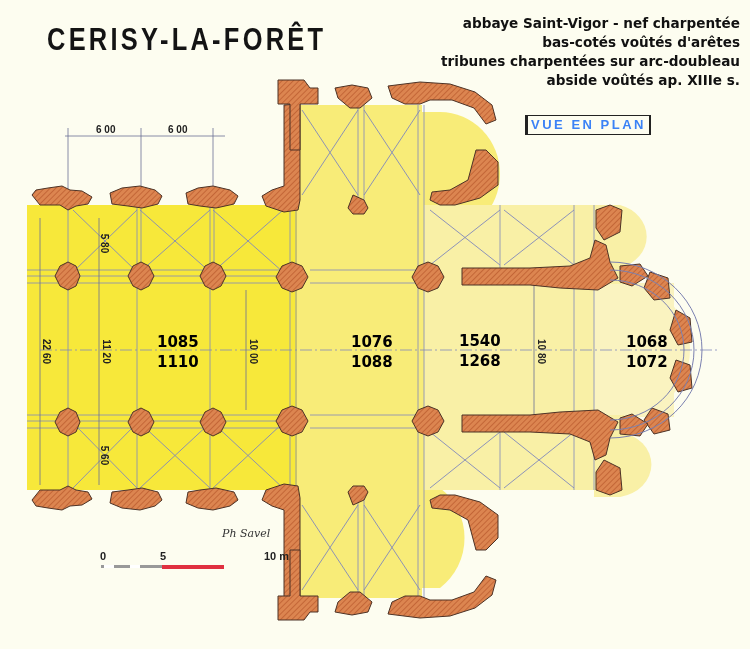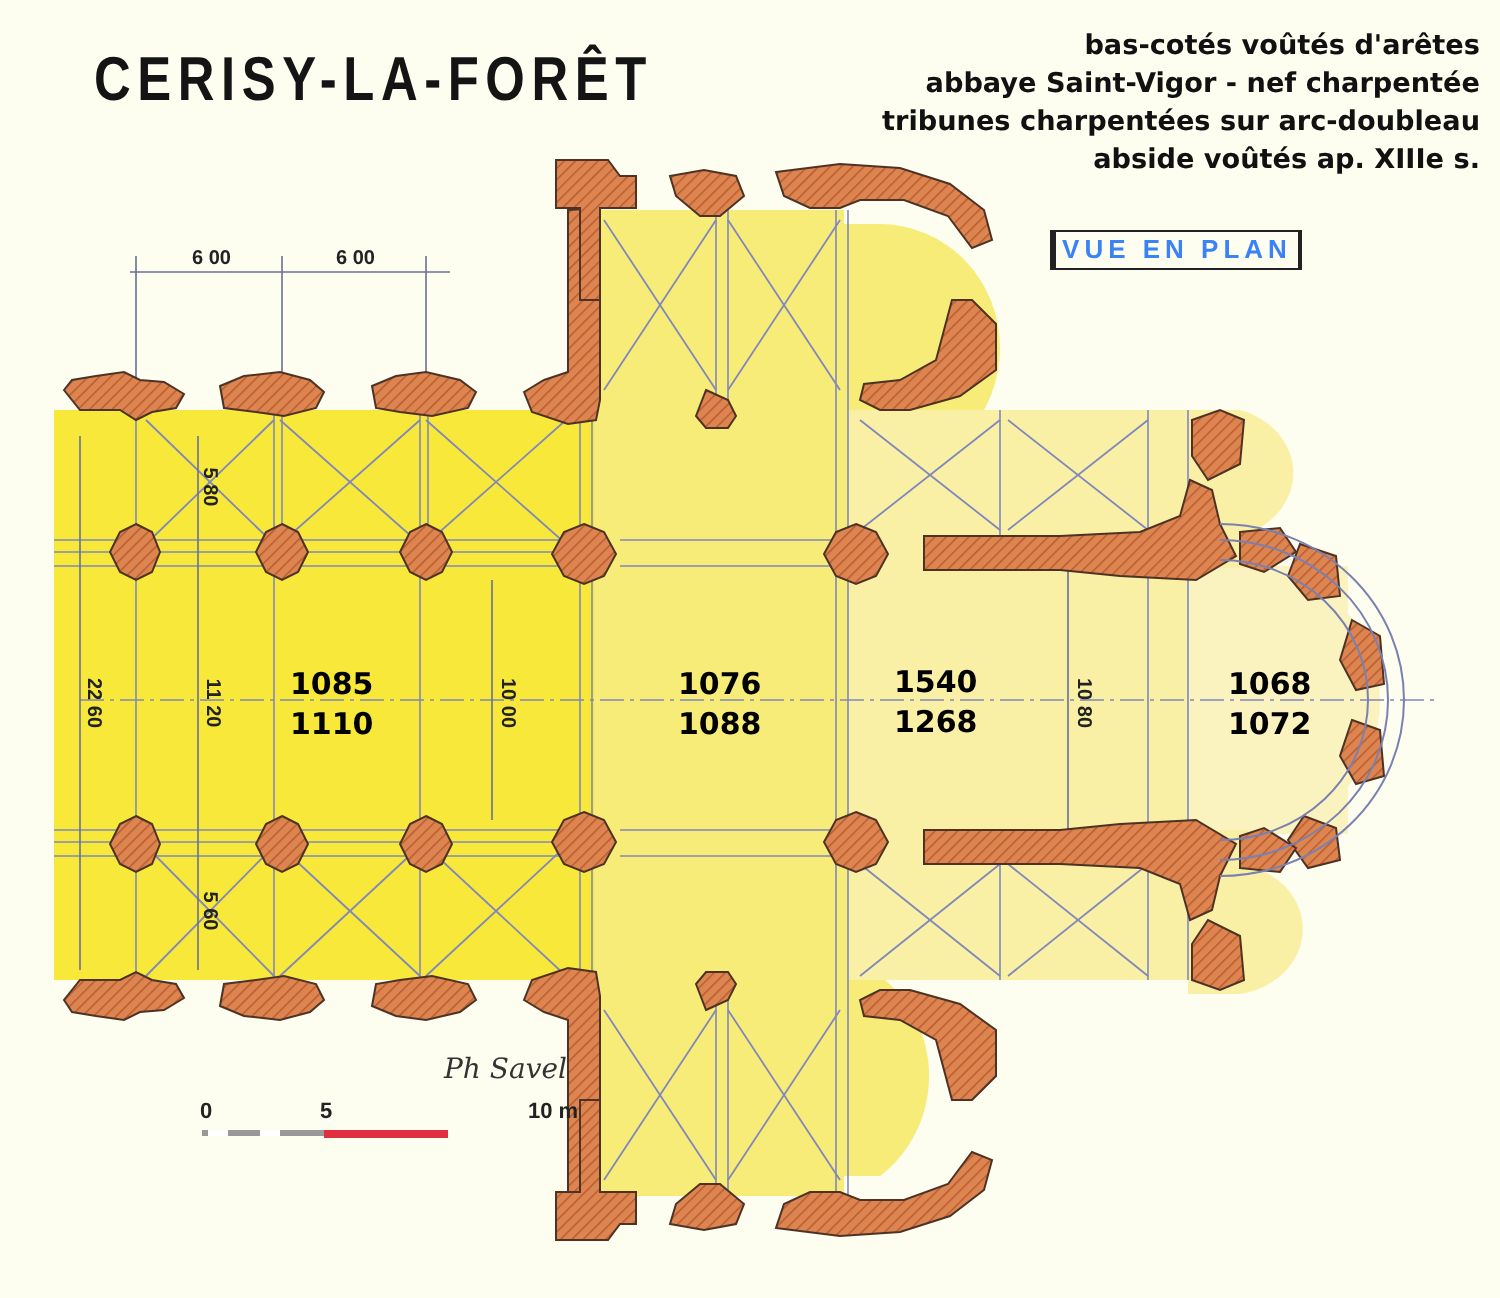--- a/index.html
+++ b/index.html
@@ -1,32 +1,32 @@
 <!DOCTYPE html>
 <html><head>
 <meta charset="utf-8">
 <style>
   html, body { margin:0; padding:0; }
   body { width:750px; height:649px; background:#fdfdf0; position:relative; overflow:hidden; font-family:"DejaVu Sans", sans-serif; }
   .title { position:absolute; left:47px; top:22px; font-family:"Liberation Sans", sans-serif; font-weight:bold; font-size:31px; letter-spacing:4px; color:#141414; transform:scaleX(0.82); transform-origin:left top; }
   .desc { position:absolute; right:10px; top:14px; text-align:right; font-family:"DejaVu Sans", sans-serif; font-weight:bold; font-size:13.6px; line-height:19px; color:#111; }
   .vue { position:absolute; left:525px; top:115px; width:121px; height:18px; border:1.5px solid #222; border-left-width:3px; border-right-width:2px; font-family:"Liberation Sans", sans-serif; font-weight:bold; font-size:13px; letter-spacing:2.5px; text-align:center; line-height:18px; color:#3b82f6; background:#fdfdf0; }
   svg.plan { position:absolute; left:0; top:0; }
-  .date { position:absolute; font-family:"DejaVu Sans", sans-serif; font-weight:bold; font-size:15px; line-height:20px; color:#000; text-align:right; }
+  .date { position:absolute; font-family:"DejaVu Sans", sans-serif; font-weight:bold; font-size:15px; line-height:20px; color:#000; text-align:right;margin-left:12px; }
   .scale-lbl { position:absolute; font-family:"Liberation Sans", sans-serif; font-weight:bold; font-size:11px; color:#222; }
-  .sig { position:absolute; left:222px; top:527px; font-family:"DejaVu Serif", serif; font-style:italic; font-size:14px; color:#333; }
+  .sig { position:absolute; left:222px; top:527px; font-family:"DejaVu Serif", serif; font-style:italic; font-size:11px; color:#333; }
 </style>
 </head>
 <body>
 
 <div class="title">CERISY-LA-FORÊT</div>
 
 <div class="desc">
+  <div>abbaye Saint-Vigor - nef charpentée</div>
   <div>bas-cotés voûtés d'arêtes</div>
-  <div>abbaye Saint-Vigor - nef charpentée</div>
   <div>tribunes charpentées sur arc-doubleau</div>
   <div>abside voûtés ap. XIIIe s.</div>
 </div>
 
 <div class="vue">VUE EN PLAN</div>
 
 <svg class="plan" width="750" height="649" viewBox="0 0 750 649">
   <defs>
     <pattern id="hatch" patternUnits="userSpaceOnUse" width="4" height="4" patternTransform="rotate(45)">
       <rect width="4" height="4" fill="#dc8550"></rect>

